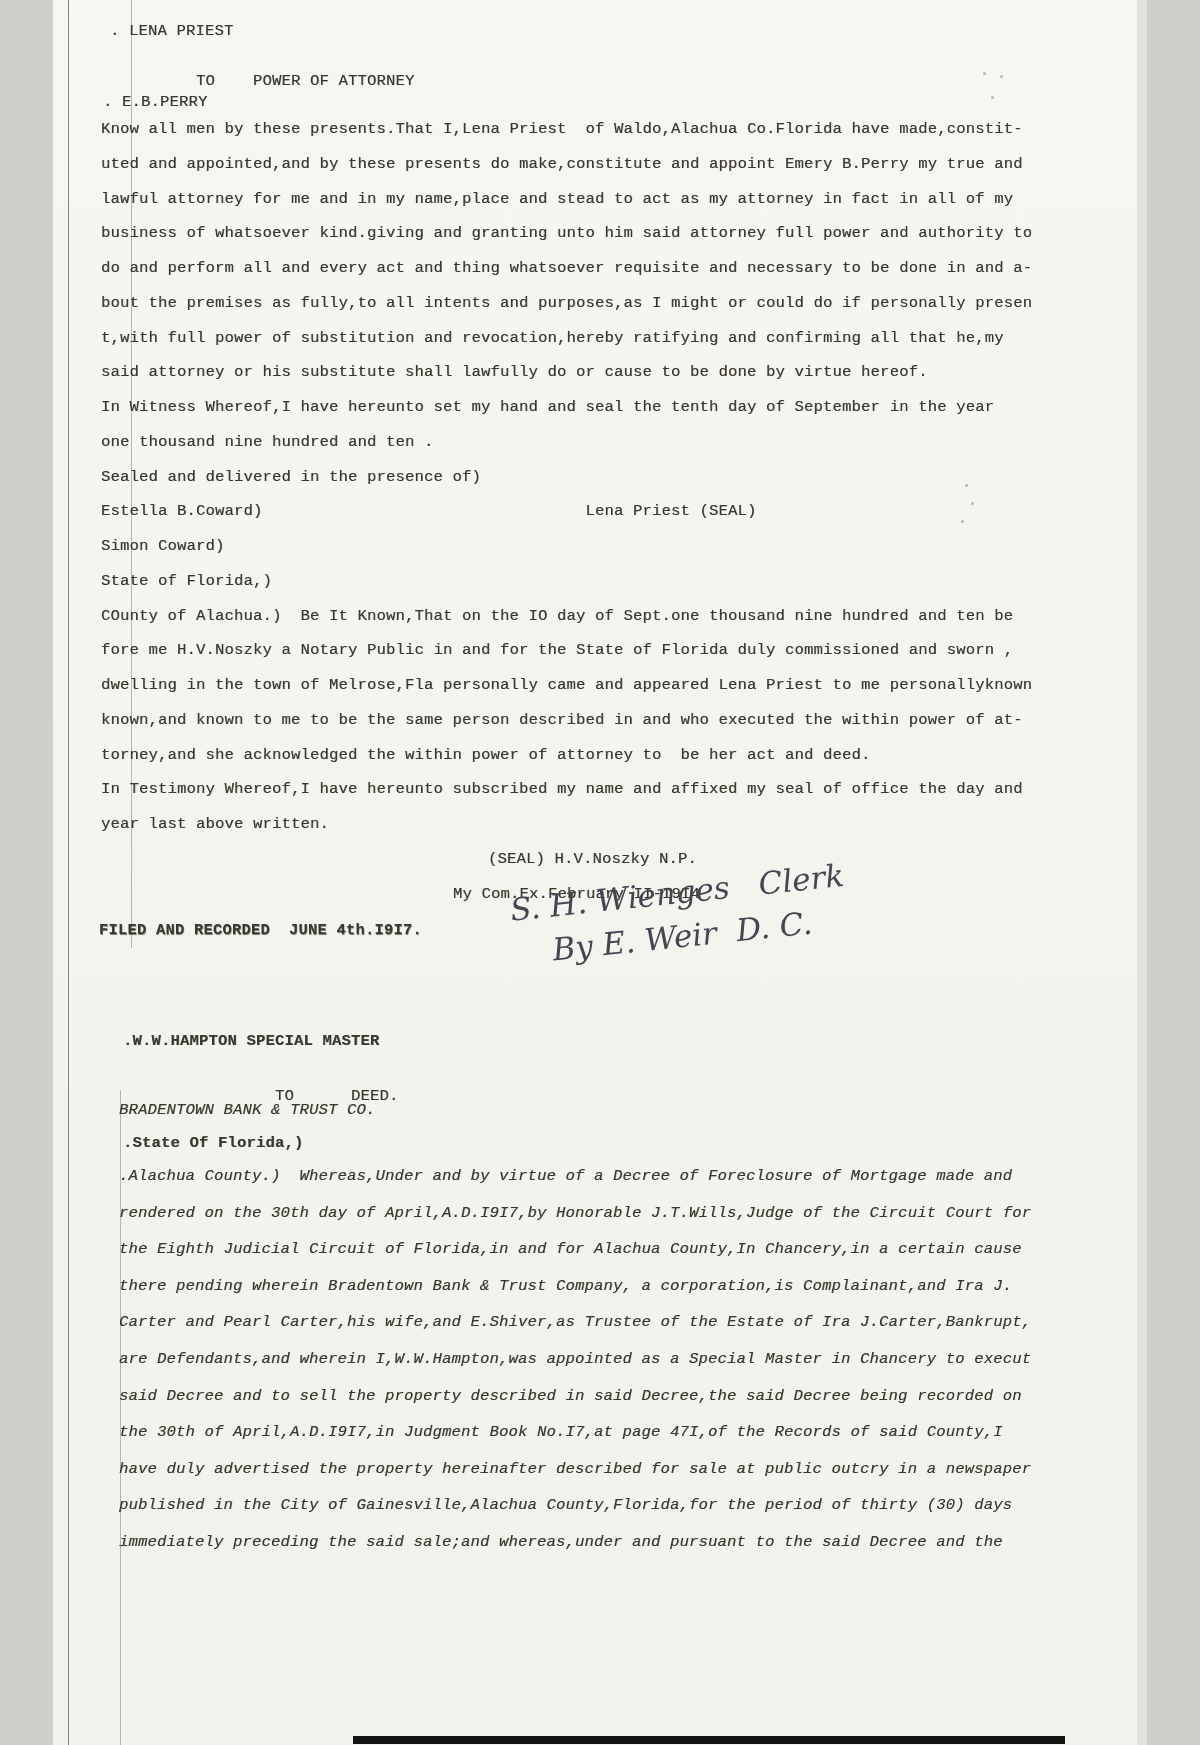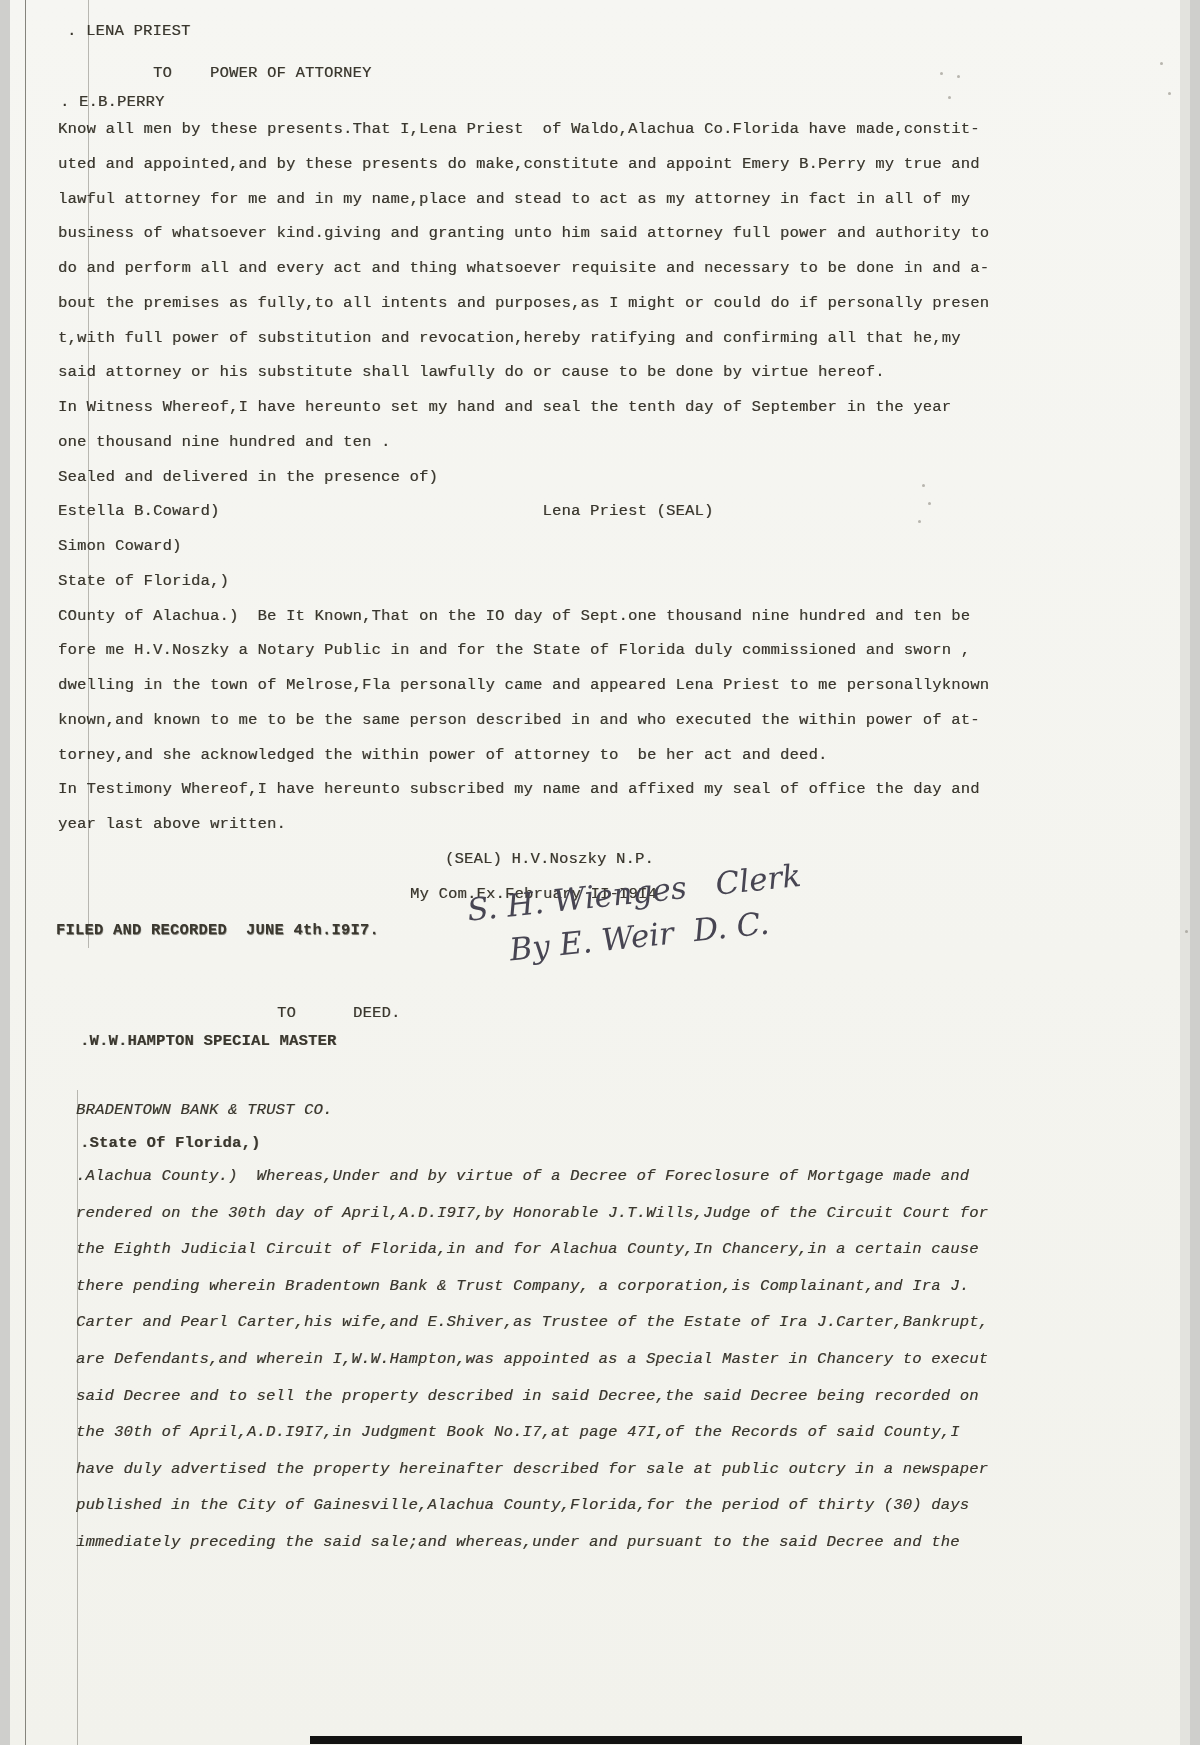--- a/index.html
+++ b/index.html
@@ -1,17 +1,17 @@
 <!DOCTYPE html>
 <html><head>
 <meta charset="utf-8">
 <style>
   html,body{margin:0;padding:0;background:#cfcfcc;}
   .page{
-    position:relative;width:1180px;height:1745px;margin:0 auto;
+    position:relative;width:1094px;height:1745px;margin:0 auto;
     background:#f5f5f1;
     background-image:linear-gradient(180deg,#f6f6f2 0%,#f4f4ef 55%,#f2f2ec 100%);
     overflow:hidden;
     font-family:"Liberation Mono","DejaVu Sans Mono",monospace;
     color:#3a372e;
   }
   .t{
     position:absolute;white-space:pre;
     font-size:15.5px;line-height:34.75px;letter-spacing:.2px;
     text-shadow:.4px .4px .6px rgba(62,58,46,.5);
@@ -37,38 +37,38 @@
 <div class="page">
 
   <div class="rule" style="left:15px;top:0;width:1px;height:1745px;"></div>
   <div class="rule faint" style="left:78px;top:0;width:1px;height:948px;"></div>
   <div class="rule faint" style="left:67px;top:1090px;width:1px;height:655px;"></div>
   <div class="rule" style="left:1186px;top:0;width:1px;height:1745px;"></div>
   <div class="edge-shade"></div>
 
   <section>
     <div class="t" style="left:57px;top:14px;">. LENA PRIEST</div>
-    <div class="t" style="left:143px;top:56px;">TO    POWER OF ATTORNEY</div>
+    <div class="t" style="left:143px;top:64px;">TO    POWER OF ATTORNEY</div>
     <div class="t" style="left:50px;top:85px;">. E.B.PERRY</div>
 
     <div class="t" style="left:48px;top:112px;"><div>Know all men by these presents.That I,Lena Priest  of Waldo,Alachua Co.Florida have made,constit-</div><div>uted and appointed,and by these presents do make,constitute and appoint Emery B.Perry my true and</div><div>lawful attorney for me and in my name,place and stead to act as my attorney in fact in all of my</div><div>business of whatsoever kind.giving and granting unto him said attorney full power and authority to</div><div>do and perform all and every act and thing whatsoever requisite and necessary to be done in and a-</div><div>bout the premises as fully,to all intents and purposes,as I might or could do if personally presen</div><div>t,with full power of substitution and revocation,hereby ratifying and confirming all that he,my</div><div>said attorney or his substitute shall lawfully do or cause to be done by virtue hereof.</div><div>In Witness Whereof,I have hereunto set my hand and seal the tenth day of September in the year</div><div>one thousand nine hundred and ten .</div><div>Sealed and delivered in the presence of)</div><div>Estella B.Coward)                                  Lena Priest (SEAL)</div><div>Simon Coward)</div><div>State of Florida,)</div><div>COunty of Alachua.)  Be It Known,That on the IO day of Sept.one thousand nine hundred and ten be</div><div>fore me H.V.Noszky a Notary Public in and for the State of Florida duly commissioned and sworn ,</div><div>dwelling in the town of Melrose,Fla personally came and appeared Lena Priest to me personallyknown</div><div>known,and known to me to be the same person described in and who executed the within power of at-</div><div>torney,and she acknowledged the within power of attorney to  be her act and deed.</div><div>In Testimony Whereof,I have hereunto subscribed my name and affixed my seal of office the day and</div><div>year last above written.</div></div>
 
     <div class="t" style="left:435px;top:842px;">(SEAL) H.V.Noszky N.P.</div>
     <div class="t" style="left:400px;top:877px;">My Com.Ex.February II-I9I4</div>
     <div class="t bold" style="left:46px;top:913px;font-family:Liberation Mono, monospace;">FILED AND RECORDED  JUNE 4th.I9I7.</div>
 
     <div class="hand" style="left:455px;top:888px;">
       <div class="h1">S. H. Wienges   Clerk</div>
       <div class="h1" style="margin-left:38px;">By E. Weir  D. C.</div>
     </div>
   </section>
 
   <section>
     <div class="t" style="left:70px;top:1024px;font-weight:bold;">.W.W.HAMPTON SPECIAL MASTER</div>
-    <div class="t" style="left:222px;top:996px;margin-left:45px;">TO      DEED.</div>
+    <div class="t" style="left:222px;top:1079px;">TO      DEED.</div>
     <div class="t" style="left:66px;top:1093px;font-style:italic;">BRADENTOWN BANK &amp; TRUST CO.</div>
     <div class="t" style="left:70px;top:1126px;font-weight:bold;">.State Of Florida,)</div>
 
     <div class="t lines2" style="left:66px;top:1158px;"><div>.Alachua County.)  Whereas,Under and by virtue of a Decree of Foreclosure of Mortgage made and</div><div>rendered on the 30th day of April,A.D.I9I7,by Honorable J.T.Wills,Judge of the Circuit Court for</div><div>the Eighth Judicial Circuit of Florida,in and for Alachua County,In Chancery,in a certain cause</div><div>there pending wherein Bradentown Bank &amp; Trust Company, a corporation,is Complainant,and Ira J.</div><div>Carter and Pearl Carter,his wife,and E.Shiver,as Trustee of the Estate of Ira J.Carter,Bankrupt,</div><div>are Defendants,and wherein I,W.W.Hampton,was appointed as a Special Master in Chancery to execut</div><div>said Decree and to sell the property described in said Decree,the said Decree being recorded on</div><div>the 30th of April,A.D.I9I7,in Judgment Book No.I7,at page 47I,of the Records of said County,I</div><div>have duly advertised the property hereinafter described for sale at public outcry in a newspaper</div><div>published in the City of Gainesville,Alachua County,Florida,for the period of thirty (30) days</div><div>immediately preceding the said sale;and whereas,under and pursuant to the said Decree and the</div></div>
   </section>
 
   <div class="speck" style="left:930px;top:72px;"></div>
   <div class="speck" style="left:947px;top:75px;"></div>
   <div class="speck" style="left:1150px;top:62px;"></div>
   <div class="speck" style="left:938px;top:96px;"></div>

